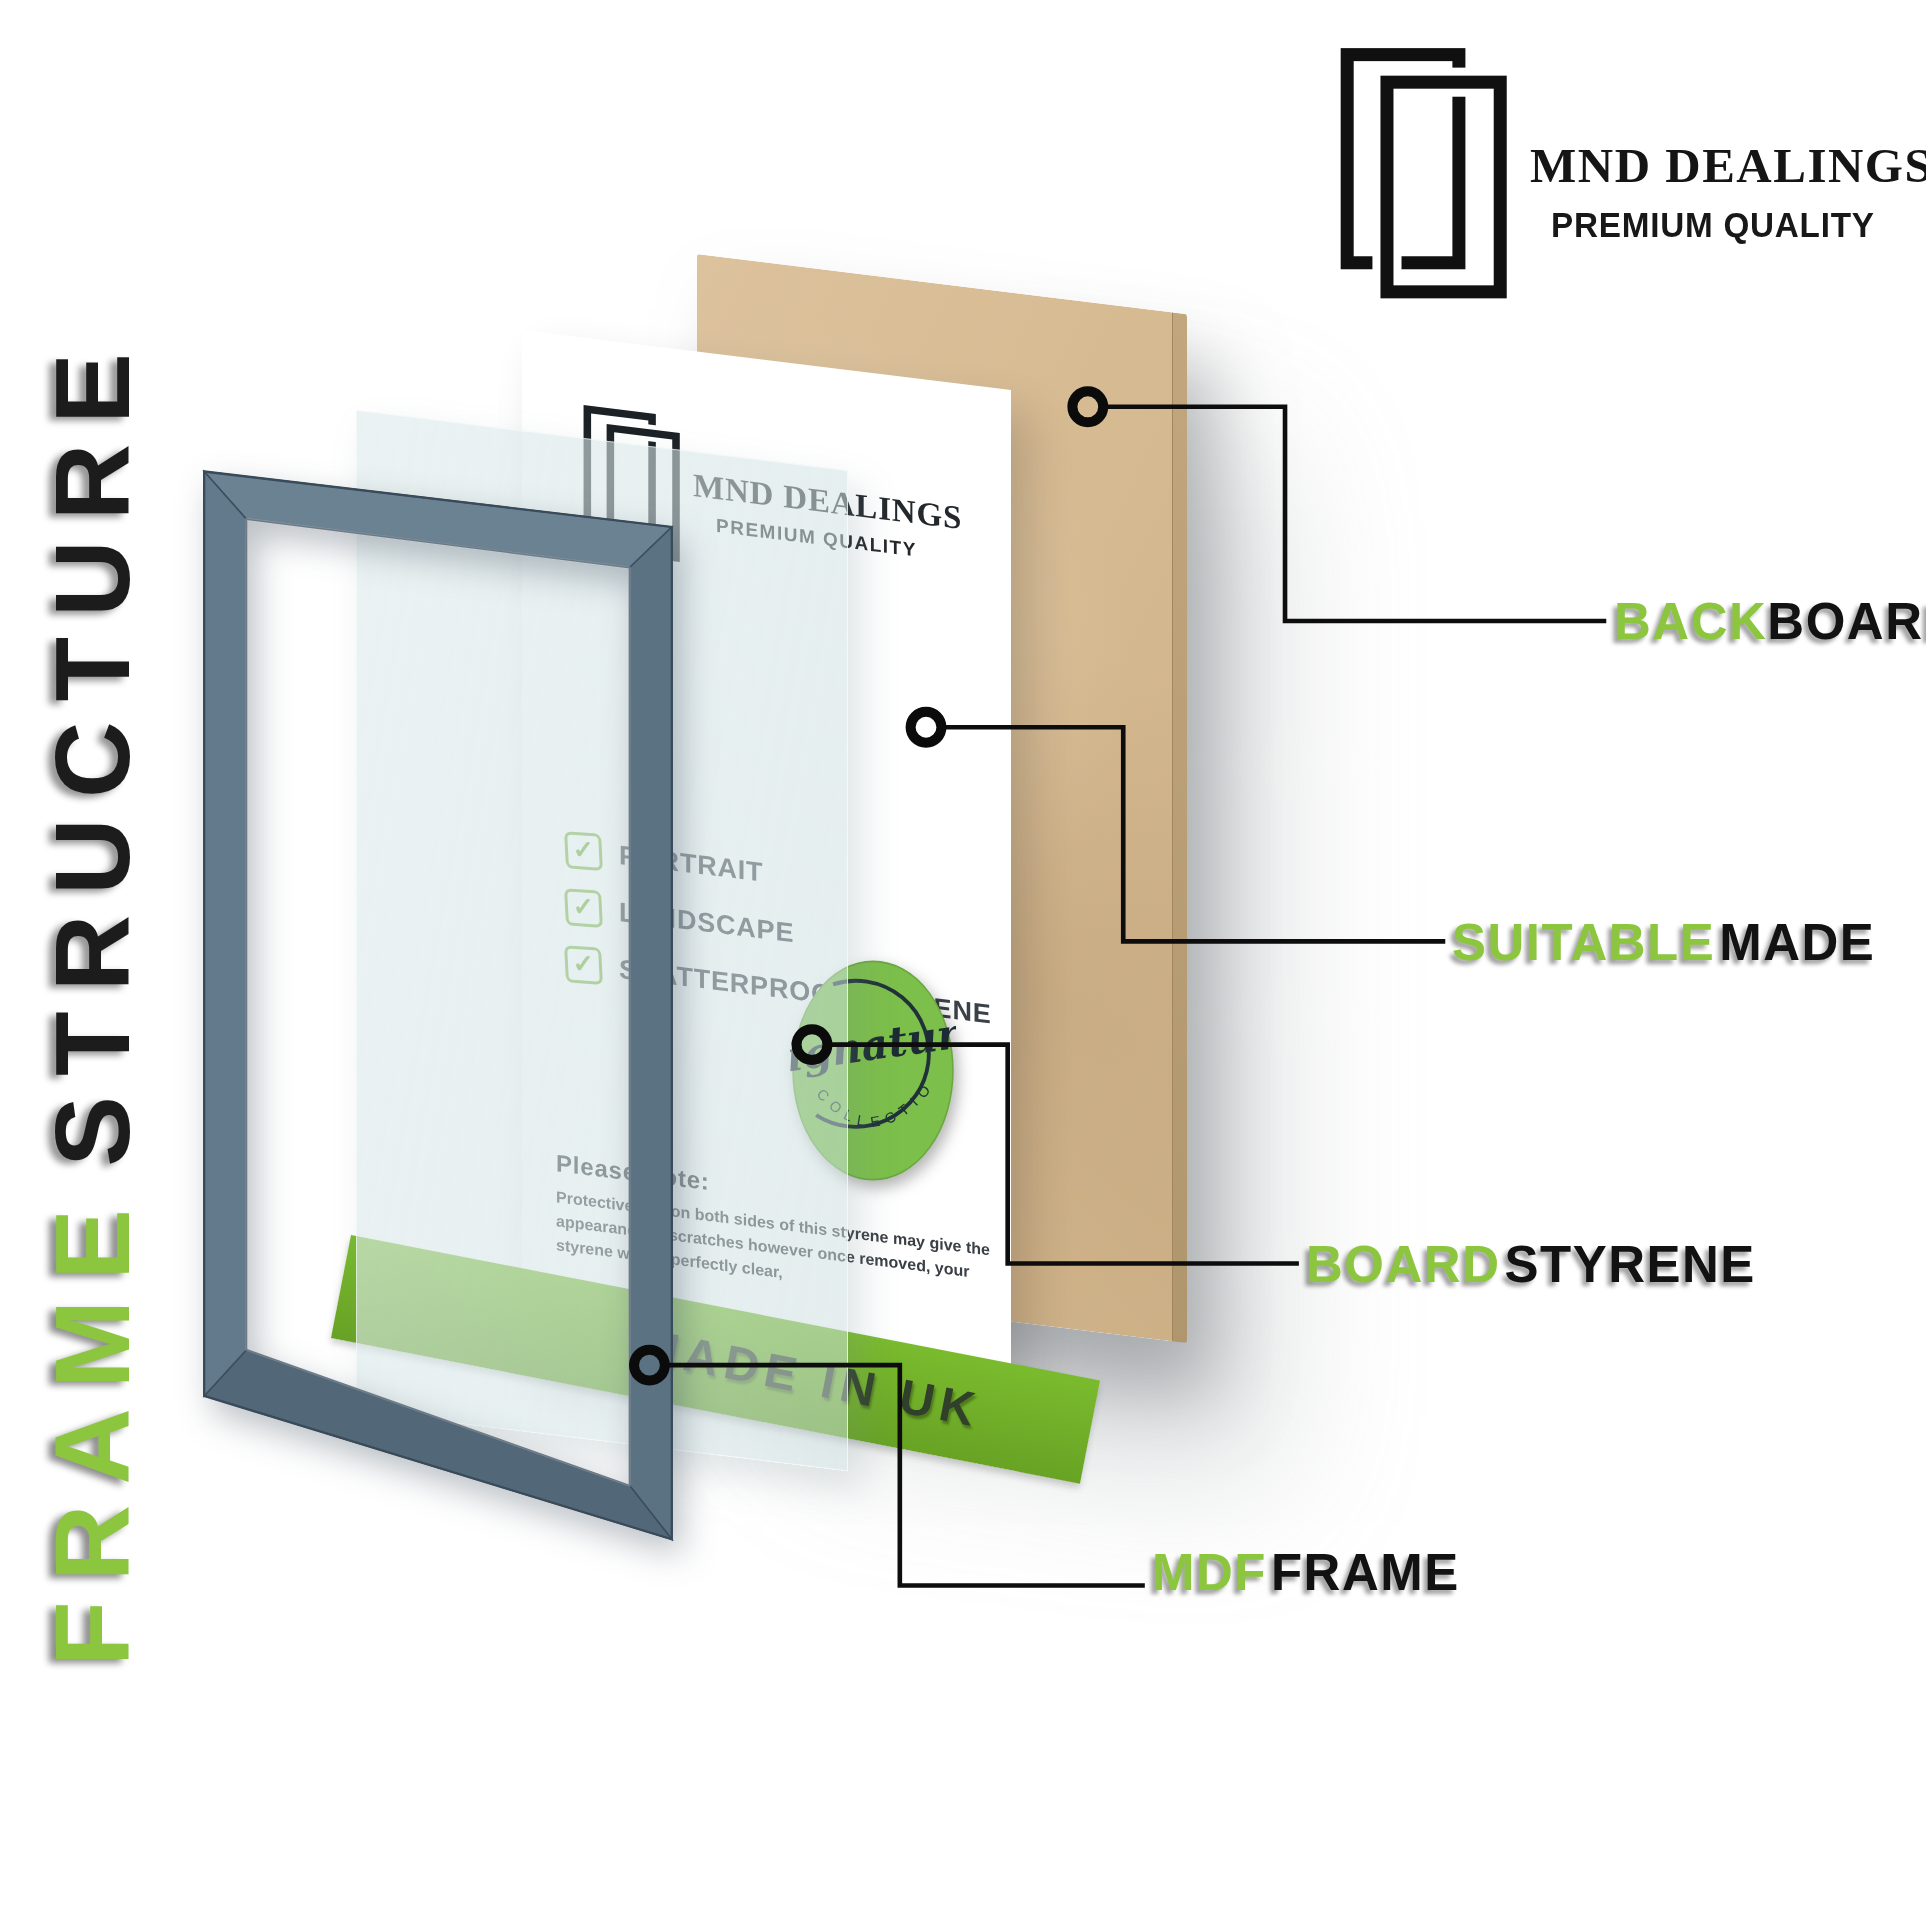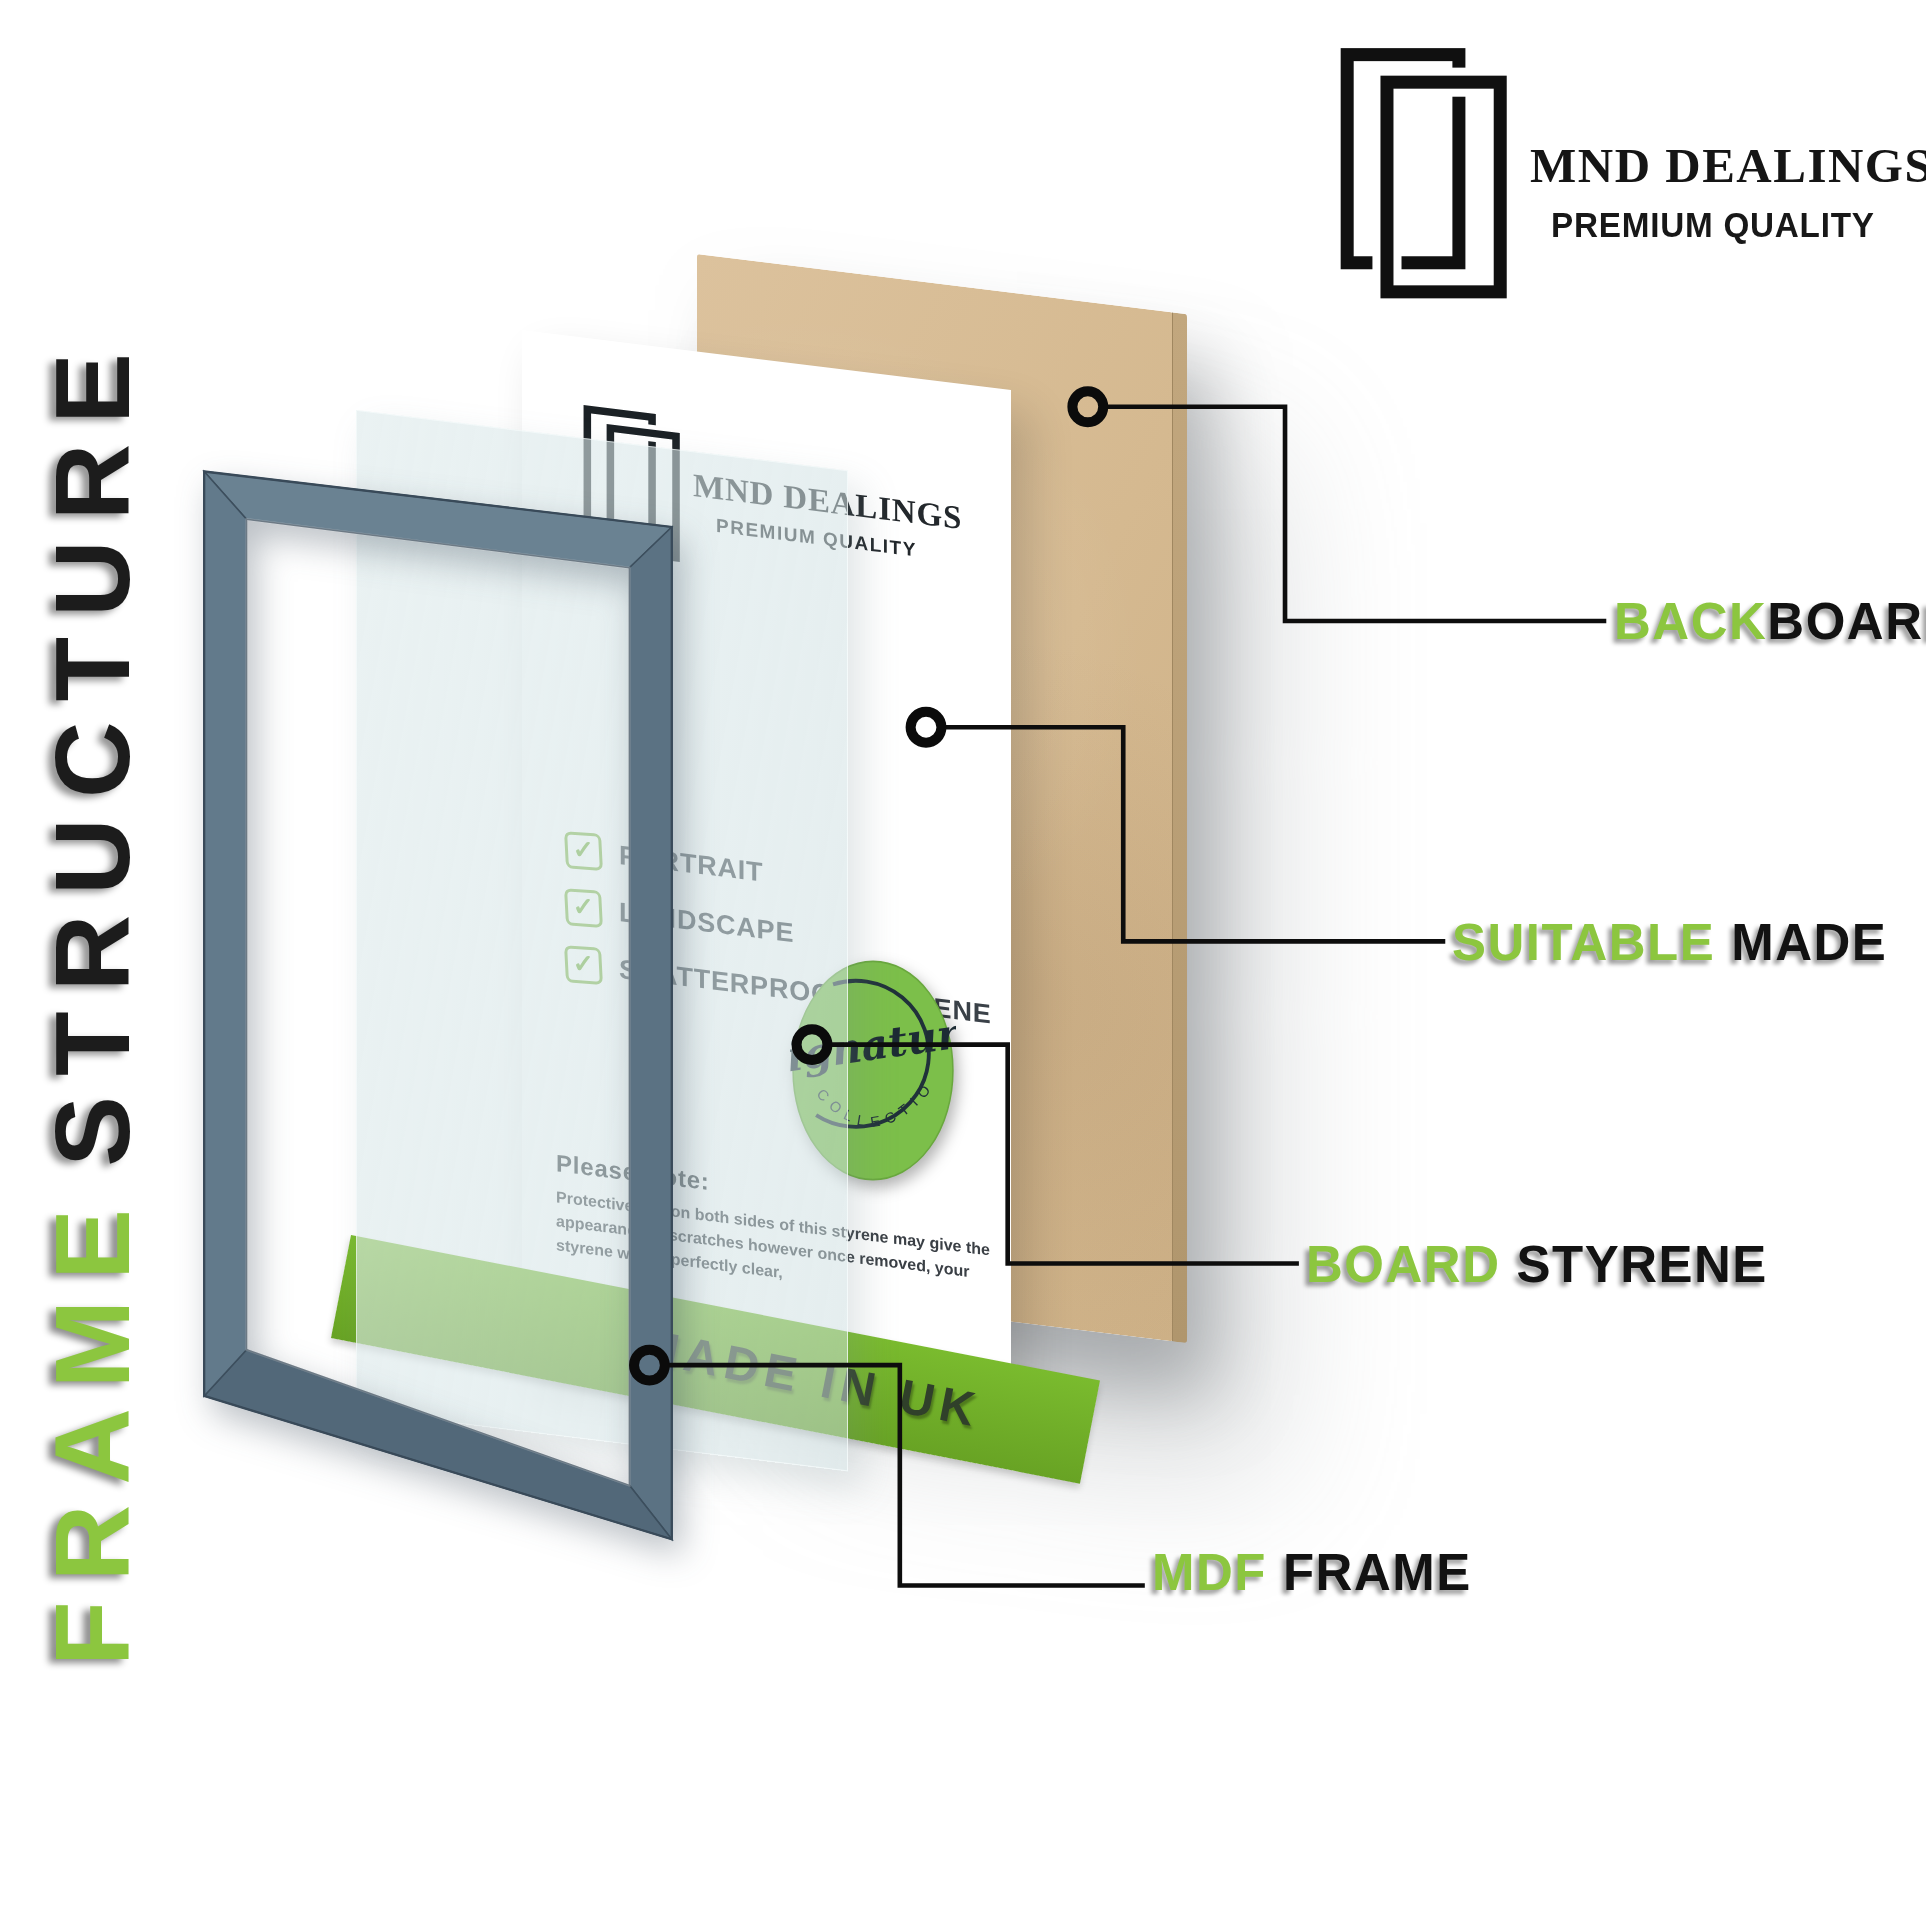--- a/index.html
+++ b/index.html
@@ -71,21 +71,21 @@
      border:1.5px solid rgba(249,253,253,.65);
      box-shadow:14px 17px 37px rgba(120,140,145,.22);}
 
   .frame-svg{position:absolute;left:0;top:0;z-index:35;
      filter:drop-shadow(9.2px 15.4px 17px rgba(45,60,75,.32));}
 
   
   .connector-svg{position:absolute;left:0;top:0;z-index:40;pointer-events:none;}
   .callout-label{position:absolute;z-index:45;font-weight:bold;font-size:51px;letter-spacing:1.5px;
      white-space:nowrap;transform:translateY(-50%);}
-  .callout-label .lg{color:#8CC63F;text-shadow:-3.9px 4.6px 4.6px rgba(0,0,0,.38);margin-right:16px;}
+  .callout-label .lg{color:#8CC63F;text-shadow:-3.9px 4.6px 4.6px rgba(0,0,0,.38);margin-right:4px;}
   .callout-label .lb{color:#121212;text-shadow:-3.9px 4.6px 4.6px rgba(0,0,0,.38);}
   #lbl-backboard{left:1614px;top:621px;}
   #lbl-backboard .lg{margin-right:0;}
   #lbl-photo{left:1452px;top:942px;}
   #lbl-perspex{left:1306px;top:1264px;}
   #lbl-mdf{left:1152px;top:1572px;}
 </style>
 </head>
 <body>
 

